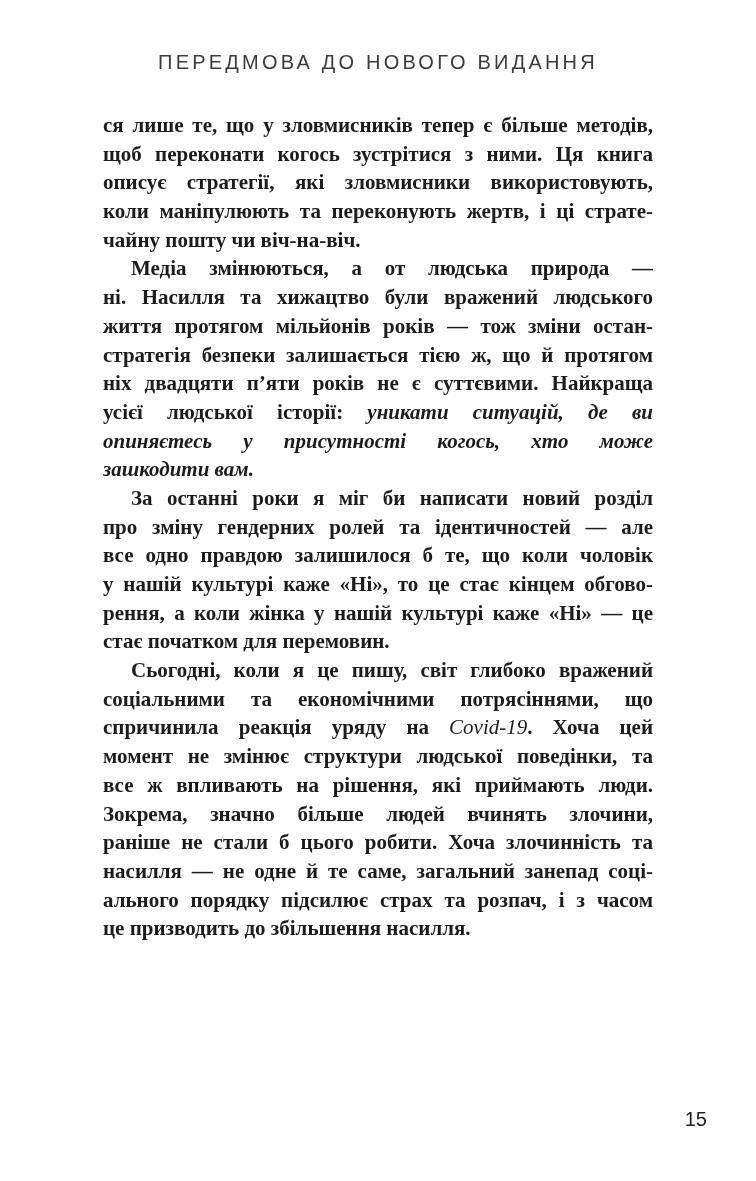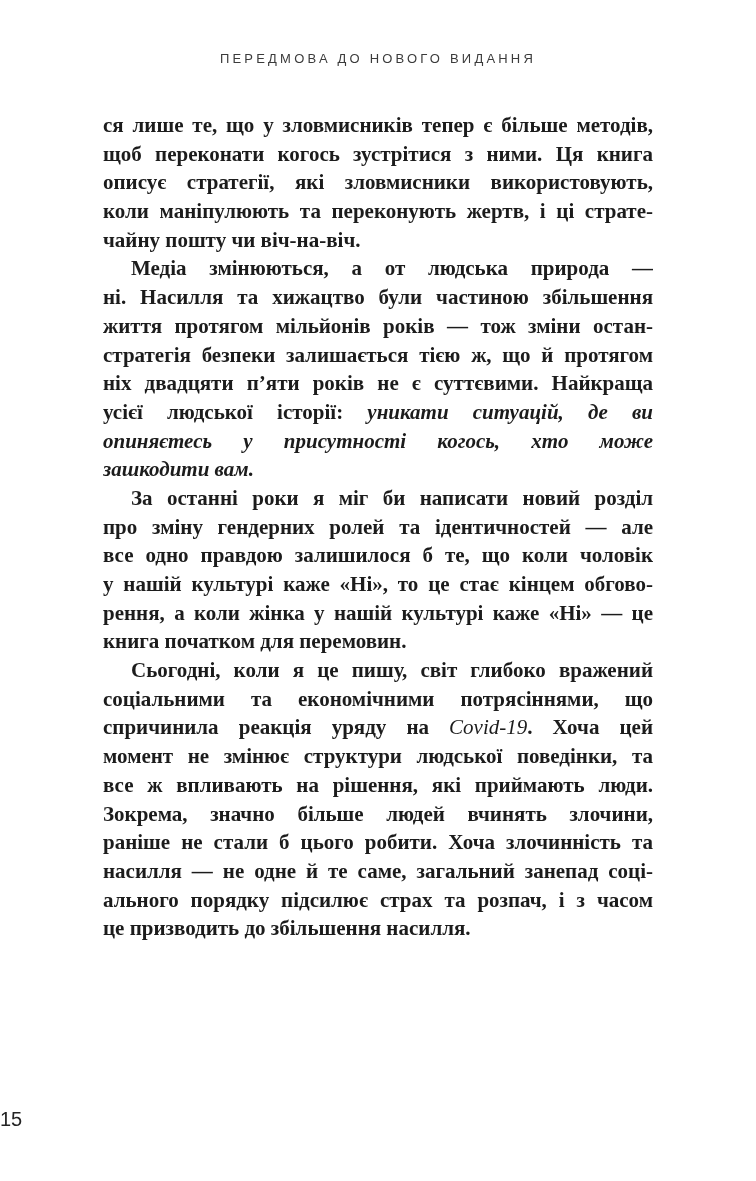--- a/index.html
+++ b/index.html
@@ -15,21 +15,21 @@
     overflow: hidden;
     font-family: "Liberation Serif", serif;
   }
   .chapter-header {
     position: absolute;
     top: 51px;
     left: 0;
     width: 756px;
     text-align: center;
     font-family: "Liberation Sans", sans-serif;
-    font-size: 13px;
+    font-size: 20px;
     font-weight: 400;
     letter-spacing: 3.2px;
     color: #3b3b3b;
     white-space: nowrap;
   }
   .body-text {
     position: absolute;
     top: 111px;
     left: 103px;
     width: 550px;
@@ -57,21 +57,21 @@
   }
   .run-n { font-weight: 700; font-style: normal; }
   .run-b { font-weight: 700; font-style: normal; }
   .run-i { font-weight: 400; font-style: italic; }
   .run-bi { font-weight: 700; font-style: italic; }
   .page-number {
     position: absolute;
     top: 1108px;
     left: 0;
     width: 707px;
-    text-align: left;
+    text-align: right;
     font-family: "Liberation Sans", sans-serif;
     font-size: 20px;
     color: #242424;
   }
 </style>
 </head>
 <body>
 
 <div class="page">
   <div class="chapter-header">ПЕРЕДМОВА ДО НОВОГО ВИДАННЯ</div>
@@ -79,35 +79,35 @@
   <div class="body-text">
       <div class="para">
         <div class="line firstline"><span class="run-n">ся лише те, що у зловмисників тепер є більше методів,</span></div>
         <div class="line"><span class="run-n">щоб переконати когось зустрітися з ними. Ця книга</span></div>
         <div class="line"><span class="run-n">описує стратегії, які зловмисники використовують,</span></div>
         <div class="line"><span class="run-n">коли маніпулюють та переконують жертв, і ці страте-</span></div>
         <div class="line lastline"><span class="run-n">чайну пошту чи віч-на-віч.</span></div>
       </div>
       <div class="para indent">
         <div class="line firstline"><span class="run-b">Медіа змінюються, а от людська природа —</span></div>
-        <div class="line"><span class="run-b">ні.</span><span class="run-n"> Насилля та хижацтво були частиною збільшення</span></div>
+        <div class="line"><span class="run-b">ні.</span><span class="run-n"> Насилля та хижацтво були вражений людського</span></div>
         <div class="line"><span class="run-n">життя протягом мільйонів років — тож зміни остан-</span></div>
         <div class="line"><span class="run-n">стратегія безпеки залишається тією ж, що й протягом</span></div>
         <div class="line"><span class="run-n">ніх двадцяти п’яти років не є суттєвими. Найкраща</span></div>
         <div class="line"><span class="run-n">усієї людської історії: </span><span class="run-bi">уникати ситуацій, де ви</span></div>
         <div class="line"><span class="run-bi">опиняєтесь у присутності когось, хто може</span></div>
         <div class="line lastline"><span class="run-bi">зашкодити вам.</span></div>
       </div>
       <div class="para indent">
         <div class="line firstline"><span class="run-n">За останні роки я міг би написати новий розділ</span></div>
         <div class="line"><span class="run-n">про зміну гендерних ролей та ідентичностей — але</span></div>
         <div class="line"><span class="run-n">все одно правдою залишилося б те, що коли чоловік</span></div>
         <div class="line"><span class="run-n">у нашій культурі каже «Ні», то це стає кінцем обгово-</span></div>
         <div class="line"><span class="run-n">рення, а коли жінка у нашій культурі каже «Ні» — це</span></div>
-        <div class="line lastline"><span class="run-n">книга початком для перемовин.</span></div>
+        <div class="line lastline"><span class="run-n">стає початком для перемовин.</span></div>
       </div>
       <div class="para indent">
         <div class="line firstline"><span class="run-n">Сьогодні, коли я це пишу, світ глибоко вражений</span></div>
         <div class="line"><span class="run-n">соціальними та економічними потрясіннями, що</span></div>
         <div class="line"><span class="run-n">спричинила реакція уряду на </span><span class="run-i">Covid-19</span><span class="run-n">. Хоча цей</span></div>
         <div class="line"><span class="run-n">момент не змінює структури людської поведінки, та</span></div>
         <div class="line"><span class="run-n">все ж впливають на рішення, які приймають люди.</span></div>
         <div class="line"><span class="run-n">Зокрема, значно більше людей вчинять злочини,</span></div>
         <div class="line"><span class="run-n">раніше не стали б цього робити. Хоча злочинність та</span></div>
         <div class="line"><span class="run-n">насилля — не одне й те саме, загальний занепад соці-</span></div>

